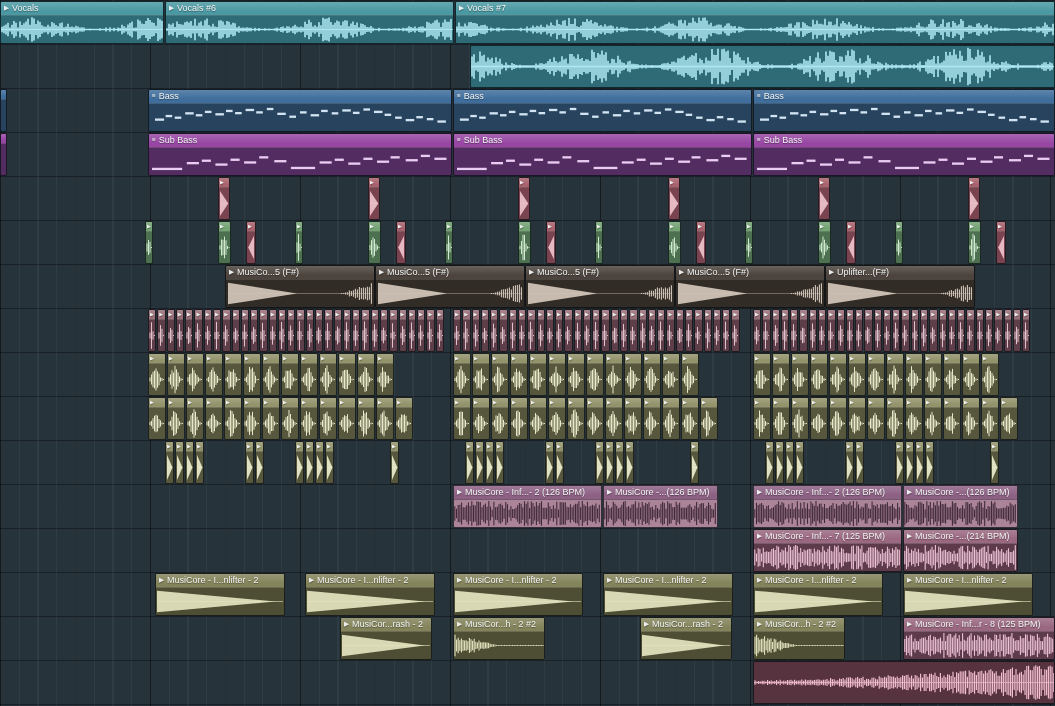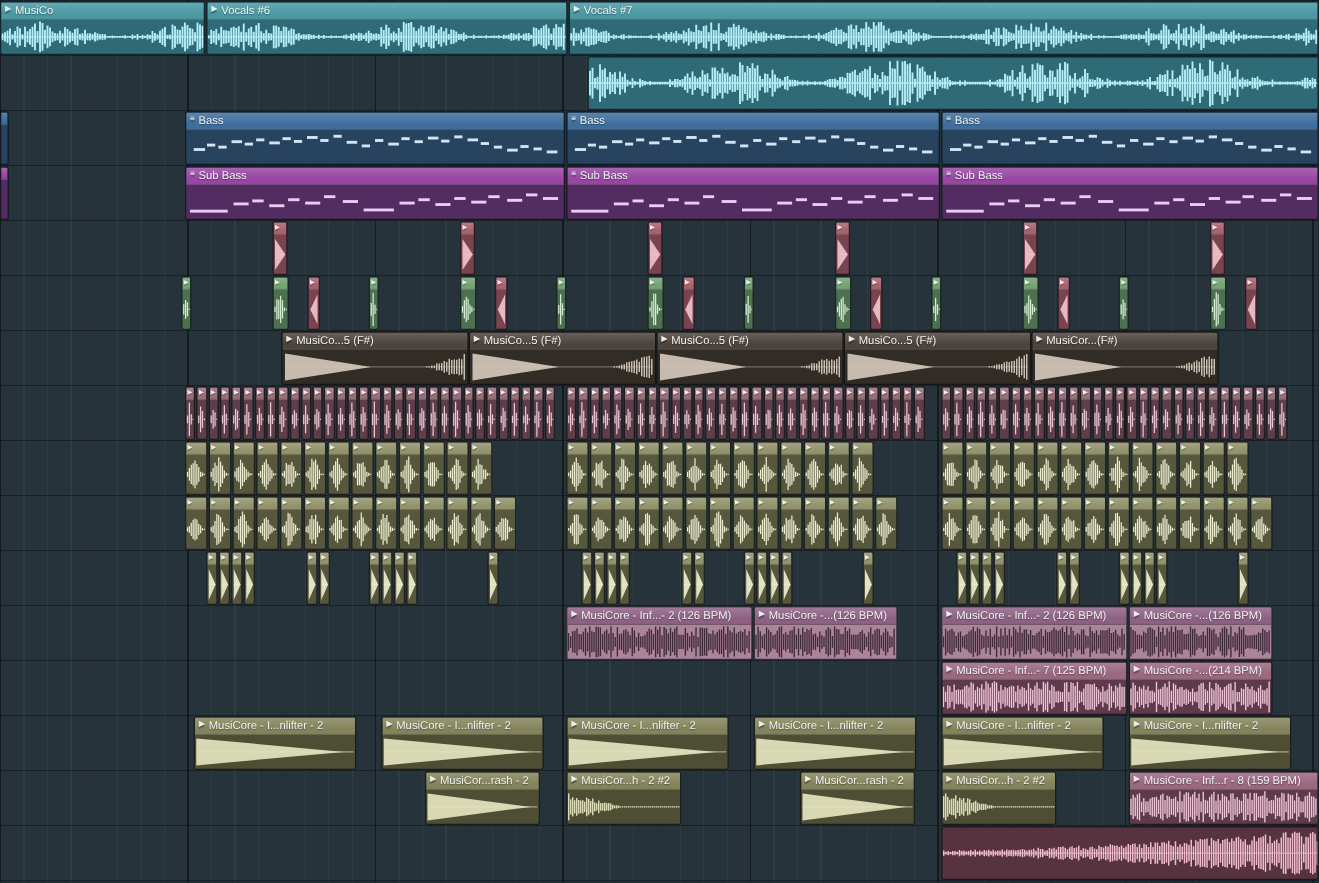--- a/index.html
+++ b/index.html
@@ -43,21 +43,21 @@
   .mini .clip-header{height:9px;line-height:9px;padding:0 1px;font-size:6px;}
   .mini .clip-icon{font-size:5px;margin-right:0;}
 </style>
 </head>
 <body>
 
 <div id="playlist">
     <div class="clip" style="left: 0px; top: 1px; width: 164px; background-color: rgb(46, 107, 118);">
       <div class="clip-header" style="background-color: rgb(75, 153, 163);">
         <span class="clip-icon">▶</span>
-        <span class="clip-label">MusiCo</span>
+        <span class="clip-label">Vocals</span>
       </div>
       <div class="clip-body">
         <svg viewBox="0 0 162 28" preserveAspectRatio="none">
           <path d="M1.0 11.2V16.8M3.0 10.1V17.9M5.0 8.9V19.1M7.0 7.1V20.9M9.0 11.9V16.1M11.0 9.1V18.9M13.0 5.3V22.7M15.0 6.9V21.1M17.0 11.8V16.2M19.0 5.6V22.4M21.0 9.3V18.7M23.0 7.4V20.6M25.0 5.6V22.4M27.0 2.9V25.1M29.0 9.2V18.8M31.0 1.2V26.8M33.0 2.5V25.5M35.0 8.2V19.8M37.0 4.6V23.4M39.0 6.3V21.7M41.0 9.6V18.4M43.0 10.8V17.2M45.0 11.2V16.8M47.0 9.0V19.0M49.0 10.9V17.1M51.0 6.1V21.9M53.0 7.5V20.5M55.0 9.4V18.6M57.0 10.5V17.5M59.0 7.4V20.6M61.0 6.8V21.2M63.0 11.7V16.3M65.0 11.0V17.0M67.0 8.1V19.9M69.0 11.3V16.7M71.0 11.0V17.0M73.0 11.6V16.4M75.0 10.2V17.8M77.0 11.0V17.0M79.0 11.8V16.2M81.0 11.6V16.4M83.0 11.8V16.2M85.0 13.2V14.8M87.0 13.2V14.8M89.0 12.9V15.1M91.0 13.2V14.8M93.0 13.2V14.8M95.0 13.2V14.8M97.0 13.1V14.9M99.0 12.7V15.3M101.0 13.2V14.8M103.0 13.2V14.8M105.0 12.0V16.0M107.0 13.1V14.9M109.0 11.6V16.4M111.0 13.2V14.8M113.0 12.2V15.8M115.0 13.1V14.9M117.0 11.8V16.2M119.0 12.5V15.5M121.0 9.1V18.9M123.0 10.7V17.3M125.0 11.9V16.1M127.0 8.9V19.1M129.0 7.2V20.8M131.0 5.8V22.2M133.0 12.3V15.7M135.0 12.0V16.0M137.0 3.7V24.3M139.0 5.0V23.0M141.0 7.8V20.2M143.0 8.2V19.8M145.0 5.3V22.7M147.0 2.1V25.9M149.0 4.2V23.8M151.0 6.6V21.4M153.0 7.3V20.7M155.0 10.1V17.9M157.0 2.0V26.0M159.0 3.7V24.3M161.0 5.0V23.0" stroke="#b7eff9" stroke-width="1.5" fill="none"></path>
           <path d="M0 14H162" stroke="#b7eff9" stroke-width="1" opacity="0.8"></path>
         </svg>
       </div>
     </div>
     <div class="clip" style="left: 165px; top: 1px; width: 289px; background-color: rgb(46, 107, 118);">
       <div class="clip-header" style="background-color: rgb(75, 153, 163);">
@@ -345,21 +345,21 @@
         <svg viewBox="0 0 148 28" preserveAspectRatio="none">
           <path d="M2 2.8L71.0 14L2 25.2Z" fill="#d3c8ba" opacity="0.92"></path>
           <path d="M2 14H146" stroke="#d3c8ba" stroke-width="0.8" opacity="0.5"></path>
           <path d="M115.4 13.4V14.6M117.4 13.4V14.6M119.4 12.9V15.1M121.4 12.0V16.0M123.4 11.8V16.2M125.4 11.6V16.4M127.4 10.1V17.9M129.4 9.6V18.4M131.4 9.9V18.1M133.4 9.1V18.9M135.4 9.0V19.0M137.4 7.3V20.7M139.4 5.3V22.7M141.4 7.0V21.0M143.4 4.6V23.4M145.4 3.4V24.6" stroke="#d3c8ba" stroke-width="1.1" fill="none"></path>
         </svg>
       </div>
     </div>
     <div class="clip" style="left: 825px; top: 265px; width: 150px; background-color: rgb(50, 44, 39);">
       <div class="clip-header" style="background-color: rgb(76, 68, 61);">
         <span class="clip-icon">▶</span>
-        <span class="clip-label">MusiCor...(F#)</span>
+        <span class="clip-label">Uplifter...(F#)</span>
       </div>
       <div class="clip-body">
         <svg viewBox="0 0 148 28" preserveAspectRatio="none">
           <path d="M2 2.8L71.0 14L2 25.2Z" fill="#d3c8ba" opacity="0.92"></path>
           <path d="M2 14H146" stroke="#d3c8ba" stroke-width="0.8" opacity="0.5"></path>
           <path d="M115.4 13.4V14.6M117.4 13.2V14.8M119.4 12.9V15.1M121.4 12.6V15.4M123.4 11.1V16.9M125.4 10.4V17.6M127.4 11.5V16.5M129.4 9.7V18.3M131.4 8.8V19.2M133.4 9.8V18.2M135.4 6.6V21.4M137.4 5.7V22.3M139.4 7.6V20.4M141.4 5.3V22.7M143.4 7.3V20.7M145.4 7.5V20.5" stroke="#d3c8ba" stroke-width="1.1" fill="none"></path>
         </svg>
       </div>
     </div>
     <div class="clip" style="left: 453px; top: 485px; width: 149px; background-color: rgb(171, 132, 153);">
@@ -542,21 +542,21 @@
       </div>
       <div class="clip-body">
         <svg viewBox="0 0 90 28" preserveAspectRatio="none">
           <path d="M1.0 5.0V23.0M2.6 2.9V25.1M4.2 5.9V22.1M5.8 8.0V20.0M7.4 7.0V21.0M9.0 7.0V21.0M10.6 4.3V23.7M12.2 9.0V19.0M13.8 6.4V21.6M15.4 7.9V20.1M17.0 6.6V21.4M18.6 10.3V17.7M20.2 6.9V21.1M21.8 7.7V20.3M23.4 10.8V17.2M25.0 9.9V18.1M26.6 8.9V19.1M28.2 10.5V17.5M29.8 11.4V16.6M31.4 11.4V16.6M33.0 11.5V16.5M34.6 11.6V16.4M36.2 12.6V15.4M37.8 12.6V15.4M39.4 12.7V15.3M41.0 13.2V14.8M42.6 13.4V14.6M44.2 13.5V14.5M45.8 13.5V14.5M47.4 13.4V14.6M49.0 13.5V14.5M50.6 13.4V14.6M52.2 13.4V14.6M53.8 13.4V14.6M55.4 13.5V14.5M57.0 13.5V14.5M58.6 13.5V14.5M60.2 13.5V14.5M61.8 13.4V14.6M63.4 13.4V14.6M65.0 13.5V14.5M66.6 13.5V14.5M68.2 13.4V14.6M69.8 13.5V14.5M71.4 13.4V14.6M73.0 13.5V14.5M74.6 13.5V14.5M76.2 13.4V14.6M77.8 13.5V14.5M79.4 13.5V14.5M81.0 13.5V14.5M82.6 13.4V14.6M84.2 13.5V14.5M85.8 13.5V14.5M87.4 13.5V14.5M89.0 13.4V14.6" stroke="#e4e4c0" stroke-width="1.1" fill="none"></path>
         </svg>
       </div>
     </div>
     <div class="clip" style="left: 903px; top: 617px; width: 152px; background-color: rgb(93, 59, 75);">
       <div class="clip-header" style="background-color: rgb(154, 104, 128);">
         <span class="clip-icon">▶</span>
-        <span class="clip-label">MusiCore - Inf...r - 8 (159 BPM)</span>
+        <span class="clip-label">MusiCore - Inf...r - 8 (125 BPM)</span>
       </div>
       <div class="clip-body">
         <svg viewBox="0 0 150 28" preserveAspectRatio="none">
           <path d="M0.8 7.2V20.8M2.5 4.0V24.0M4.2 6.2V21.8M5.9 3.7V24.3M7.6 2.6V25.4M9.3 9.8V18.2M11.0 6.7V21.3M12.7 9.3V18.7M14.4 9.6V18.4M16.1 7.3V20.7M17.8 6.0V22.0M19.5 6.0V22.0M21.2 5.5V22.5M22.9 8.0V20.0M24.6 4.2V23.8M26.3 2.8V25.2M28.0 8.2V19.8M29.7 4.6V23.4M31.4 5.4V22.6M33.1 7.5V20.5M34.8 7.0V21.0M36.5 5.7V22.3M38.2 9.3V18.7M39.9 1.0V27.0M41.6 9.4V18.6M43.3 3.8V24.2M45.0 1.8V26.2M46.7 2.0V26.0M48.4 5.6V22.4M50.1 3.6V24.4M51.8 1.5V26.5M53.5 6.7V21.3M55.2 3.0V25.0M56.9 9.5V18.5M58.6 1.4V26.6M60.3 8.1V19.9M62.0 9.0V19.0M63.7 5.5V22.5M65.4 3.5V24.5M67.1 1.4V26.6M68.8 8.9V19.1M70.5 3.5V24.5M72.2 8.4V19.6M73.9 3.1V24.9M75.6 4.7V23.3M77.3 5.6V22.4M79.0 8.8V19.2M80.7 2.8V25.2M82.4 2.6V25.4M84.1 7.5V20.5M85.8 5.9V22.1M87.5 8.1V19.9M89.2 9.2V18.8M90.9 2.7V25.3M92.6 3.2V24.8M94.3 7.2V20.8M96.0 2.3V25.7M97.7 8.2V19.8M99.4 2.5V25.5M101.1 2.7V25.3M102.8 5.3V22.7M104.5 5.0V23.0M106.2 4.6V23.4M107.9 1.1V26.9M109.6 6.5V21.5M111.3 9.1V18.9M113.0 8.3V19.7M114.7 8.6V19.4M116.4 4.1V23.9M118.1 6.5V21.5M119.8 6.3V21.7M121.5 2.3V25.7M123.2 2.9V25.1M124.9 9.5V18.5M126.6 2.9V25.1M128.3 3.9V24.1M130.0 4.2V23.8M131.7 8.7V19.3M133.4 2.2V25.8M135.1 5.8V22.2M136.8 9.4V18.6M138.5 9.6V18.4M140.2 5.2V22.8M141.9 4.6V23.4M143.6 1.8V26.2M145.3 5.2V22.8M147.0 5.6V22.4M148.7 7.0V21.0" stroke="#efc3d7" stroke-width="1.1" fill="none"></path>
         </svg>
       </div>
     </div>
     <div class="clip" style="left: 753px; top: 661px; width: 302px; background-color: rgb(86, 51, 63);">
       <div class="clip-body">
         <svg viewBox="0 0 300 28" preserveAspectRatio="none">

